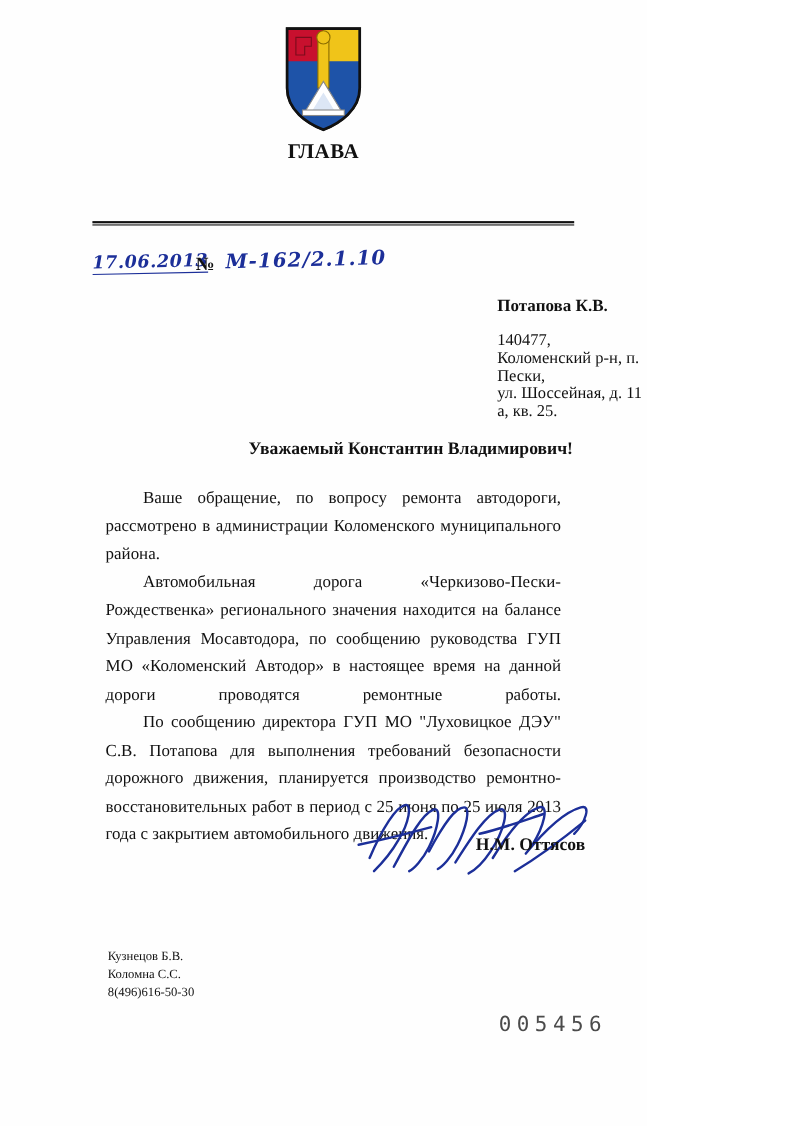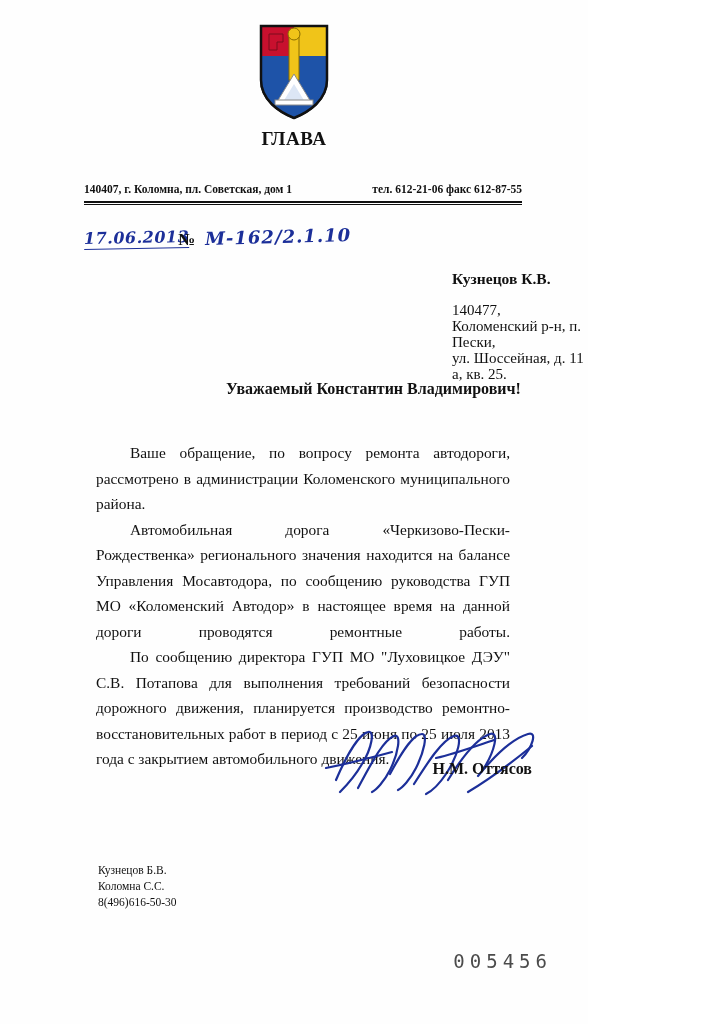--- a/index.html
+++ b/index.html
@@ -134,21 +134,21 @@
     top: 302px;
     font-size: 15px;
     line-height: 16px;
     color: #111;
   }
 
   
   .salutation {
     position: absolute;
     left: 226px;
-    top: 380px;
+    top: 400px;
     font-size: 16px;
     font-weight: bold;
     color: #111;
   }
 
   
   .body-text {
     position: absolute;
     left: 96px;
     right: 78px;
@@ -201,21 +201,21 @@
     top: 862px;
     font-size: 11.5px;
     line-height: 16px;
     color: #111;
   }
 
   
   .doc-number {
     position: absolute;
     right: 36px;
-    top: 950px;
+    top: 920px;
     font-size: 19px;
     letter-spacing: 5px;
     color: #4b4b4b;
     font-family: "DejaVu Sans Mono", monospace;
   }
 </style>
 </head>
 <body>
 
 <div class="page">
@@ -238,31 +238,27 @@
         <path d="M12 10 h14 v8 h-6 v8 h-8 z" fill="#c8102e" stroke="#7a0c1c" stroke-width="1"></path>
         <path d="M4 2 H70 V56 C70 76 52 88 37 94 C22 88 4 76 4 56 Z" fill="none" stroke="#111" stroke-width="2.5"></path>
       </svg>
     </div>
   </div>
 
   <div class="header-block">
     <div class="header-line1">ГЛАВА</div>
   </div>
 
-  <div class="contact-row">
-    <span>140407, г. Коломна, пл. Советская, дом 1</span>
-    <span>тел. 612-21-06   факс 612-87-55</span>
-  </div>
   <div class="rule"></div>
 
   <div class="hand date-hand">17.06.2013</div>
   <div class="no-label">№</div>
   <div class="hand num-hand">М-162/2.1.10</div>
 
-  <div class="addressee-name">Кузнецов К.В.</div>
+  <div class="addressee-name">Потапова К.В.</div>
   <div class="addressee-addr">
     <div>140477, Коломенский р-н, п. Пески,</div>
     <div>ул. Шоссейная, д. 11 а, кв. 25.</div>
   </div>
 
   <div class="salutation">Уважаемый Константин Владимирович!</div>
 
   <div class="body-text">
     <p>Ваше обращение,  по вопросу ремонта автодороги, рассмотрено в администрации Коломенского муниципального района.</p>
     <p class="spread">Автомобильная дорога «Черкизово-Пески-Рождественка» регионального значения находится на балансе Управления Мосавтодора, по сообщению руководства ГУП МО «Коломенский Автодор» в настоящее время на данной дороги проводятся ремонтные работы.</p>

